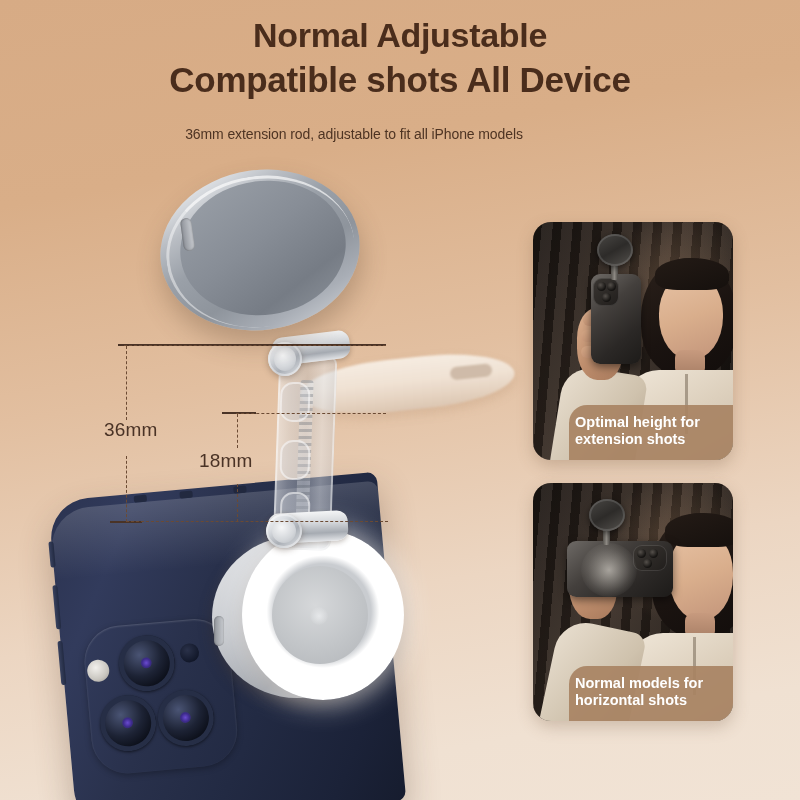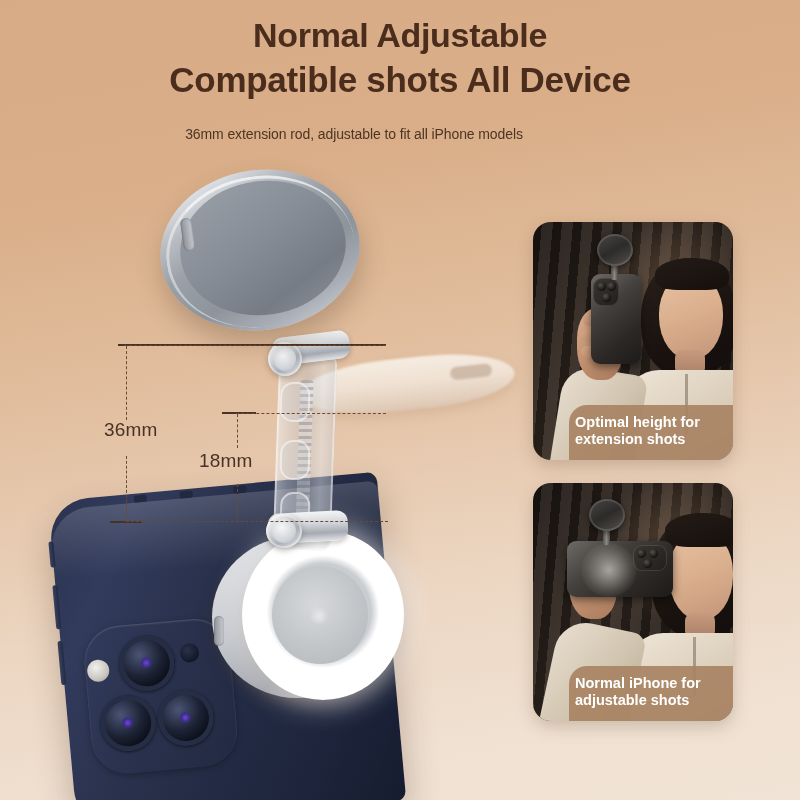--- a/index.html
+++ b/index.html
@@ -513,18 +513,18 @@
     <div class="p-cam" style="left:100px; top:62px; width:34px; height:26px;">
       <i style="left:4px;  top:4px;  width:9px;  height:9px;"></i>
       <i style="left:16px; top:4px;  width:9px;  height:9px;"></i>
       <i style="left:10px; top:14px; width:9px;  height:9px;"></i>
     </div>
     <div class="p-ringglow" style="left:48px; top:60px; width:56px; height:54px;"></div>
     <div class="p-stem" style="left:70px; top:40px; width:7px; height:22px;"></div>
     <div class="p-light" style="left:56px; top:16px; width:36px; height:32px;"></div>
 
     <div class="caption">
-      <div>Normal iPhone for</div>
-      <div>adjustable shots</div>
+      <div>Normal models for</div>
+      <div>horizontal shots</div>
     </div>
   </div>
 
 </div>
 
 </body></html>

